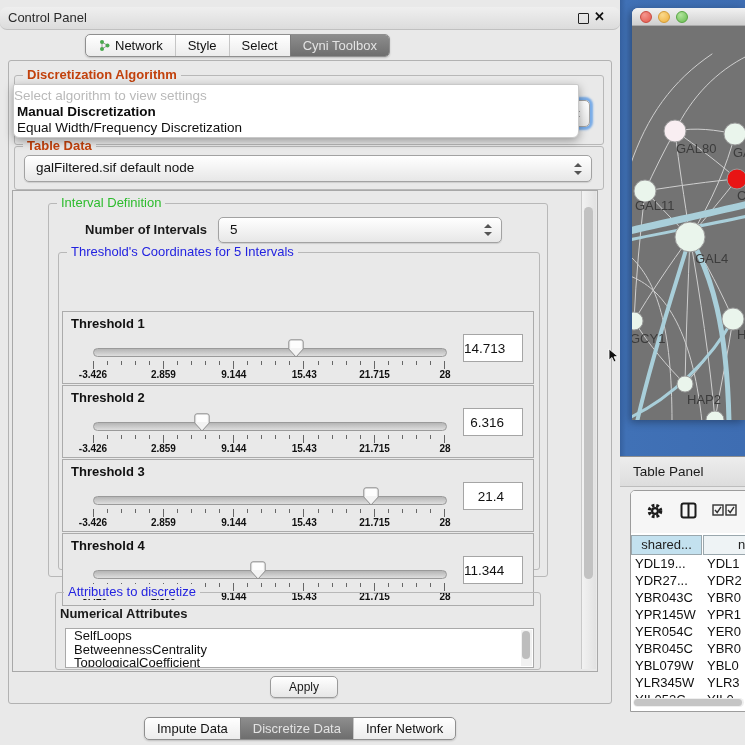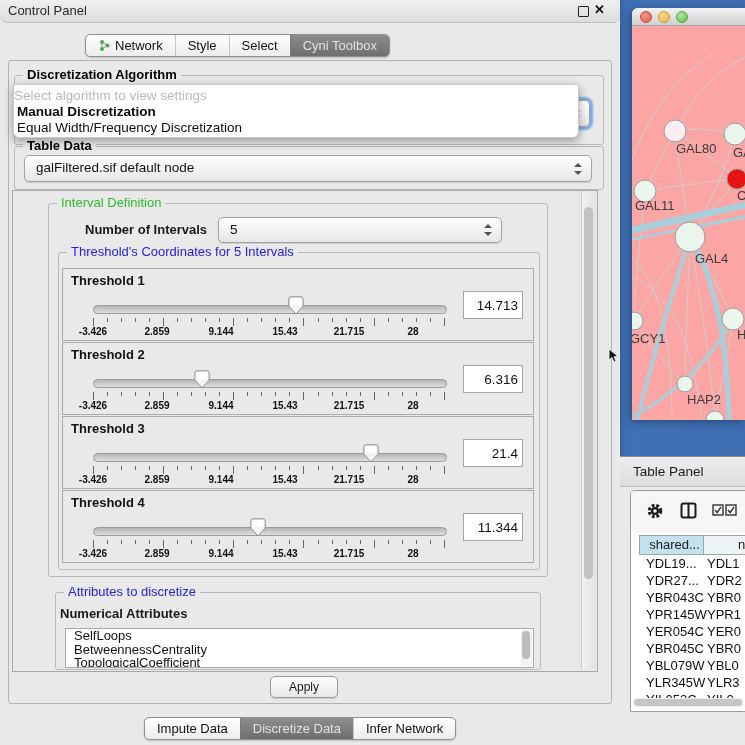--- a/index.html
+++ b/index.html
@@ -2,35 +2,35 @@
 <html><head>
 <meta charset="utf-8">
 <style>
   html,body{margin:0;padding:0;}
   body{font-family:"Liberation Sans",sans-serif;-webkit-font-smoothing:antialiased;}
   .root{position:relative;width:745px;height:745px;background:#e9e9e9;overflow:hidden;font-size:13px;color:#1a1a1a;}
   .abs{position:absolute;}
 
   
   .cp{position:absolute;left:0;top:0;width:620px;height:745px;background:#e9e9e9;}
-  .titlebar{position:absolute;left:0;top:0;width:100%;height:22px;background:linear-gradient(#efefef,#dcdcdc);border-bottom:1px solid #c0c0c0;border-radius:7px;}
+  .titlebar{position:absolute;left:0;top:7px;width:100%;height:22px;background:linear-gradient(#efefef,#dcdcdc);border-bottom:1px solid #c0c0c0;border-radius:7px;}
   .titlebar .t{position:absolute;left:8px;top:3px;font-size:13px;color:#2a2a2a;}
   .float-ic{position:absolute;left:578px;top:6px;width:9px;height:9px;border:1.5px solid #222;border-radius:1px;}
   .close-ic{position:absolute;left:594px;top:2px;font-size:13px;font-weight:bold;color:#111;}
 
   .tabgrp{position:absolute;display:inline-flex;border:1px solid #8f8f8f;border-radius:5px;overflow:hidden;background:linear-gradient(#ffffff,#ececec);box-shadow:0 1px 2px rgba(0,0,0,.18);}
   .tab{padding:3px 12px;font-size:13px;color:#111;border-left:1px solid #c6c6c6;white-space:nowrap;display:flex;align-items:center;gap:4px;}
   .tab:first-child{border-left:none;}
   .tab.sel{background:linear-gradient(#8d8d8d,#6e6e6e);color:#e3e3e3;border-left-color:#7a7a7a;}
 
   .frame{position:absolute;left:8px;top:60px;width:602px;height:642px;border:1px solid #b2b2b2;border-radius:3px;background:#e9e9e9;}
 
   .fieldset{position:absolute;border:1px solid #b8b8b8;border-radius:3px;}
   .legend{position:absolute;top:-9px;left:8px;padding:0 4px;background:#e9e9e9;font-size:13px;white-space:nowrap;}
-  .legend.dark{color:#000000;font-weight:bold;}
+  .legend.dark{color:#c2410c;font-weight:bold;}
   .legend.green{color:#2ebc2e;}
   .legend.blue{color:#2323e0;}
 
   .combo{position:absolute;border:1px solid #a2a2a2;border-radius:5px;background:linear-gradient(#ffffff,#e7e7e7);box-shadow:0 1px 1px rgba(0,0,0,.12);}
   .combo .val{position:absolute;left:11px;top:4px;font-size:13.5px;color:#111;}
   .spinner{position:absolute;right:9px;top:50%;transform:translateY(-50%);width:8px;height:12px;}
   .spinner:before,.spinner:after{content:"";position:absolute;left:0;border-left:4px solid transparent;border-right:4px solid transparent;}
   .spinner:before{top:0;border-bottom:4px solid #555;}
   .spinner:after{bottom:0;border-top:4px solid #555;}
   .focusring{box-shadow:0 0 2px 3px rgba(100,160,230,.85);}
@@ -38,55 +38,55 @@
   .popup{position:absolute;left:13px;top:84px;width:564px;height:52px;background:#fff;border:1px solid #c9c9c9;border-radius:2px 2px 6px 6px;box-shadow:0 3px 10px rgba(0,0,0,.35);z-index:10;}
   .popup .ph{position:absolute;left:0;top:3px;width:100%;text-align:left;color:#b9b9b9;font-size:13.5px;}
   .popup .o1{position:absolute;left:3px;top:19px;font-weight:bold;color:#0d0d0d;font-size:13.5px;}
   .popup .o2{position:absolute;left:3px;top:35px;color:#0d0d0d;font-size:13.5px;}
 
   .scrollframe{position:absolute;left:12px;top:190px;width:584px;height:480px;border:1px solid #a8a8a8;background:#e9e9e9;}
   .vscroll{position:absolute;left:581px;top:191px;width:14px;height:478px;background:linear-gradient(90deg,#f2f2f2,#e2e2e2);border-left:1px solid #c9c9c9;}
   .vscroll .thumb{position:absolute;left:2px;top:16px;width:9px;height:372px;background:#c2c2c2;border-radius:5px;}
   .sb-thumb-h{position:absolute;background:#c5c5c5;border-radius:4px;}
 
-  .t-box{position:absolute;left:62px;width:470px;height:71px;border:1px solid #ababab;background:#e9e9e9;}
+  .t-box{position:absolute;left:62px;width:470px;height:71px;border:1px solid #ababab;background:#e9e9e9;margin-top:43px;}
   .t-box .tlab{position:absolute;left:8px;top:4px;font-weight:bold;font-size:13px;color:#111;}
   .track{position:absolute;left:30px;top:36px;width:352px;height:7px;border:1px solid #9a9a9a;border-radius:5px;background:linear-gradient(#b5b5b5,#dedede);}
   .thumbwrap{position:absolute;left:30px;top:27px;width:352px;height:20px;}
   .sl-thumb{position:absolute;top:0;width:16px;height:19px;}
   .ticks{position:absolute;left:30px;top:49px;width:352px;height:8px;display:flex;justify-content:space-between;align-items:flex-start;}
   .tick{width:1px;height:4px;background:#666;}
   .tick.major{height:8px;}
-  .ticklabels{position:absolute;left:30px;top:57px;width:320px;height:11px;}
+  .ticklabels{position:absolute;left:30px;top:57px;width:352px;height:11px;}
   .ticklabels span{position:absolute;transform:translateX(-50%);font-size:10px;font-weight:bold;color:#111;white-space:nowrap;}
-  .vfield{position:absolute;right:10px;top:22px;width:60px;height:28px;background:#fff;border:1px solid #a5a5a5;font-size:13.5px;line-height:28px;text-align:right;padding-right:4px;box-sizing:border-box;color:#111;}
+  .vfield{position:absolute;right:10px;top:22px;width:60px;height:28px;background:#fff;border:1px solid #a5a5a5;font-size:13.5px;line-height:28px;text-align:right;padding-right:18px;box-sizing:border-box;color:#111;}
 
   .listbox{position:absolute;left:65px;top:628px;width:467px;height:38px;background:#fff;border:1px solid #a9a9a9;overflow:hidden;}
   .listbox .li{padding-left:8px;font-size:13px;line-height:13.5px;color:#111;}
   .listbox .lsb{position:absolute;right:1px;top:1px;width:11px;height:36px;background:#f1f1f1;}
   .listbox .lsb .th{position:absolute;left:1px;top:1px;width:8px;height:28px;background:#bdbdbd;border-radius:4px;}
 
   .btn{position:absolute;border:1px solid #9a9a9a;border-radius:5px;background:linear-gradient(#ffffff,#e6e6e6);font-size:12px;text-align:center;box-shadow:0 1px 1px rgba(0,0,0,.15);}
 
   
   .desktop{position:absolute;left:620px;top:0;width:125px;height:456px;background:linear-gradient(90deg,#36619f 0,#4071b6 6px,#3e6db2 100%);}
   .netwin{position:absolute;left:12px;top:8px;width:113px;height:412px;background:#fff;border-radius:6px 0 0 0;box-shadow:-2px 2px 8px rgba(0,0,0,.35);overflow:hidden;}
   .netbar{position:absolute;left:0;top:0;width:100%;height:17px;background:linear-gradient(#f2f2f2,#cfcfcf);border-bottom:1px solid #aaa;}
   .light{position:absolute;top:2.5px;width:12px;height:12px;border-radius:50%;}
-  .canvas{position:absolute;left:0;top:18px;width:113px;height:406px;background:#fca5a5;}
+  .canvas{position:absolute;left:0;top:18px;width:113px;height:406px;background:#737373;}
 
   .tpbar{position:absolute;left:620px;top:456px;width:125px;height:29px;background:linear-gradient(#ededed,#dddddd);border-top:1px solid #8e8e8e;border-bottom:1px solid #bdbdbd;}
   .tpbar .t{position:absolute;left:13px;top:7px;font-size:13.5px;color:#1a1a1a;}
   .tablewin{position:absolute;left:630px;top:490px;width:115px;height:220px;background:#fff;border:1px solid #9c9c9c;border-radius:5px 0 0 0;overflow:hidden;}
   .ttoolbar{position:absolute;left:0;top:0;width:100%;height:42px;background:#f6f6f6;}
   .thead{position:absolute;left:0;top:44px;width:200px;height:20px;}
   .thcell{position:absolute;top:0;height:20px;box-sizing:border-box;border:1px solid #9aa7ad;font-size:13px;text-align:center;line-height:18px;color:#222;}
   .trows{position:absolute;left:0;top:64px;width:115px;height:143px;overflow:hidden;}
   .trow{position:relative;height:17px;font-size:13px;color:#101010;white-space:nowrap;}
-  .trow .c1{position:absolute;left:15px;top:1px;}
+  .trow .c1{position:absolute;left:4px;top:1px;}
   .trow .c2{position:absolute;left:76px;top:1px;}
   .hscroll{position:absolute;left:2px;top:207px;width:111px;height:9px;background:#efefef;border-radius:5px;}
 
   .cursor{position:absolute;left:608px;top:348px;z-index:60;}
 </style>
 </head>
 <body>
 
 <div class="root">
 
@@ -452,21 +452,21 @@
         <line x1="8.5" y1="1.5" x2="8.5" y2="15.5" stroke="#1c1c1c" stroke-width="2"></line>
       </svg>
       <svg style="position:absolute;left:81px;top:13px;" width="26px" height="12" viewBox="0 0 26 12">
         <rect x="1" y="1" width="10" height="10" fill="none" stroke="#333" stroke-width="1.4"></rect>
         <path d="M3,6 l2.2,2.5 L9,3" stroke="#333" stroke-width="1.4" fill="none"></path>
         <rect x="14" y="1" width="10" height="10" fill="none" stroke="#333" stroke-width="1.4"></rect>
         <path d="M16,6 l2.2,2.5 L22,3" stroke="#333" stroke-width="1.4" fill="none"></path>
       </svg>
     </div>
     <div class="thead">
-      <div class="thcell" style="left:8px;width:71px;background:#c3e1ef;">shared...</div>
+      <div class="thcell" style="left:0;width:71px;background:#c3e1ef;">shared...</div>
       <div class="thcell" style="left:72px;width:120px;background:#eef3f5;text-align:left;padding-left:34px;">na</div>
     </div>
     <div class="trows">
         <div class="trow">
           <span class="c1">YDL19...</span>
           <span class="c2">YDL1</span>
         </div>
         <div class="trow">
           <span class="c1">YDR27...</span>
           <span class="c2">YDR2</span>

